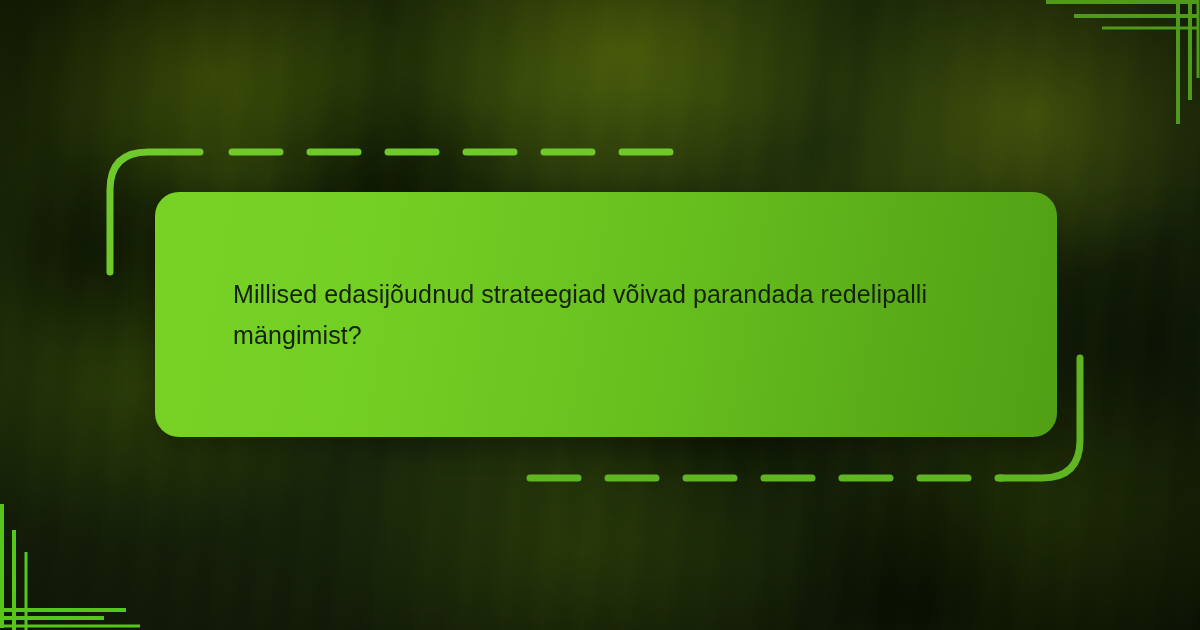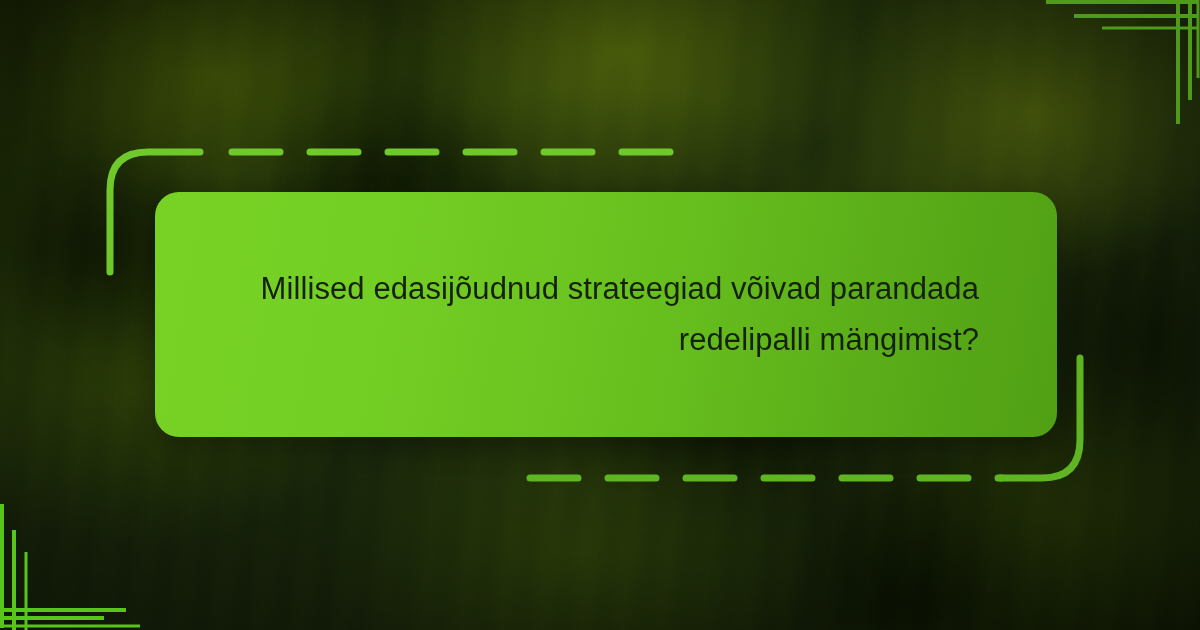--- a/index.html
+++ b/index.html
@@ -84,23 +84,23 @@
     border-radius: 24px;
     background: linear-gradient(100deg, #78d226 0%, #74cf24 24%, #67bf1e 56%, #59ab18 82%, #51a015 100%);
     box-shadow: 0 10px 26px rgba(0,0,0,0.30);
     display: flex;
     align-items: center;
     justify-content: center;
   }
   .card-text {
     margin: 0;
     padding: 0 78px;
-    text-align: right;
+    text-align: left;
     color: #16210c;
-    font-size: 31px;
+    font-size: 25px;
     line-height: 1.62;
     font-weight: 400;
     letter-spacing: .1px;
     max-width: 760px;
   }
 </style>
 </head>
 <body>
 
 <div id="stage">

